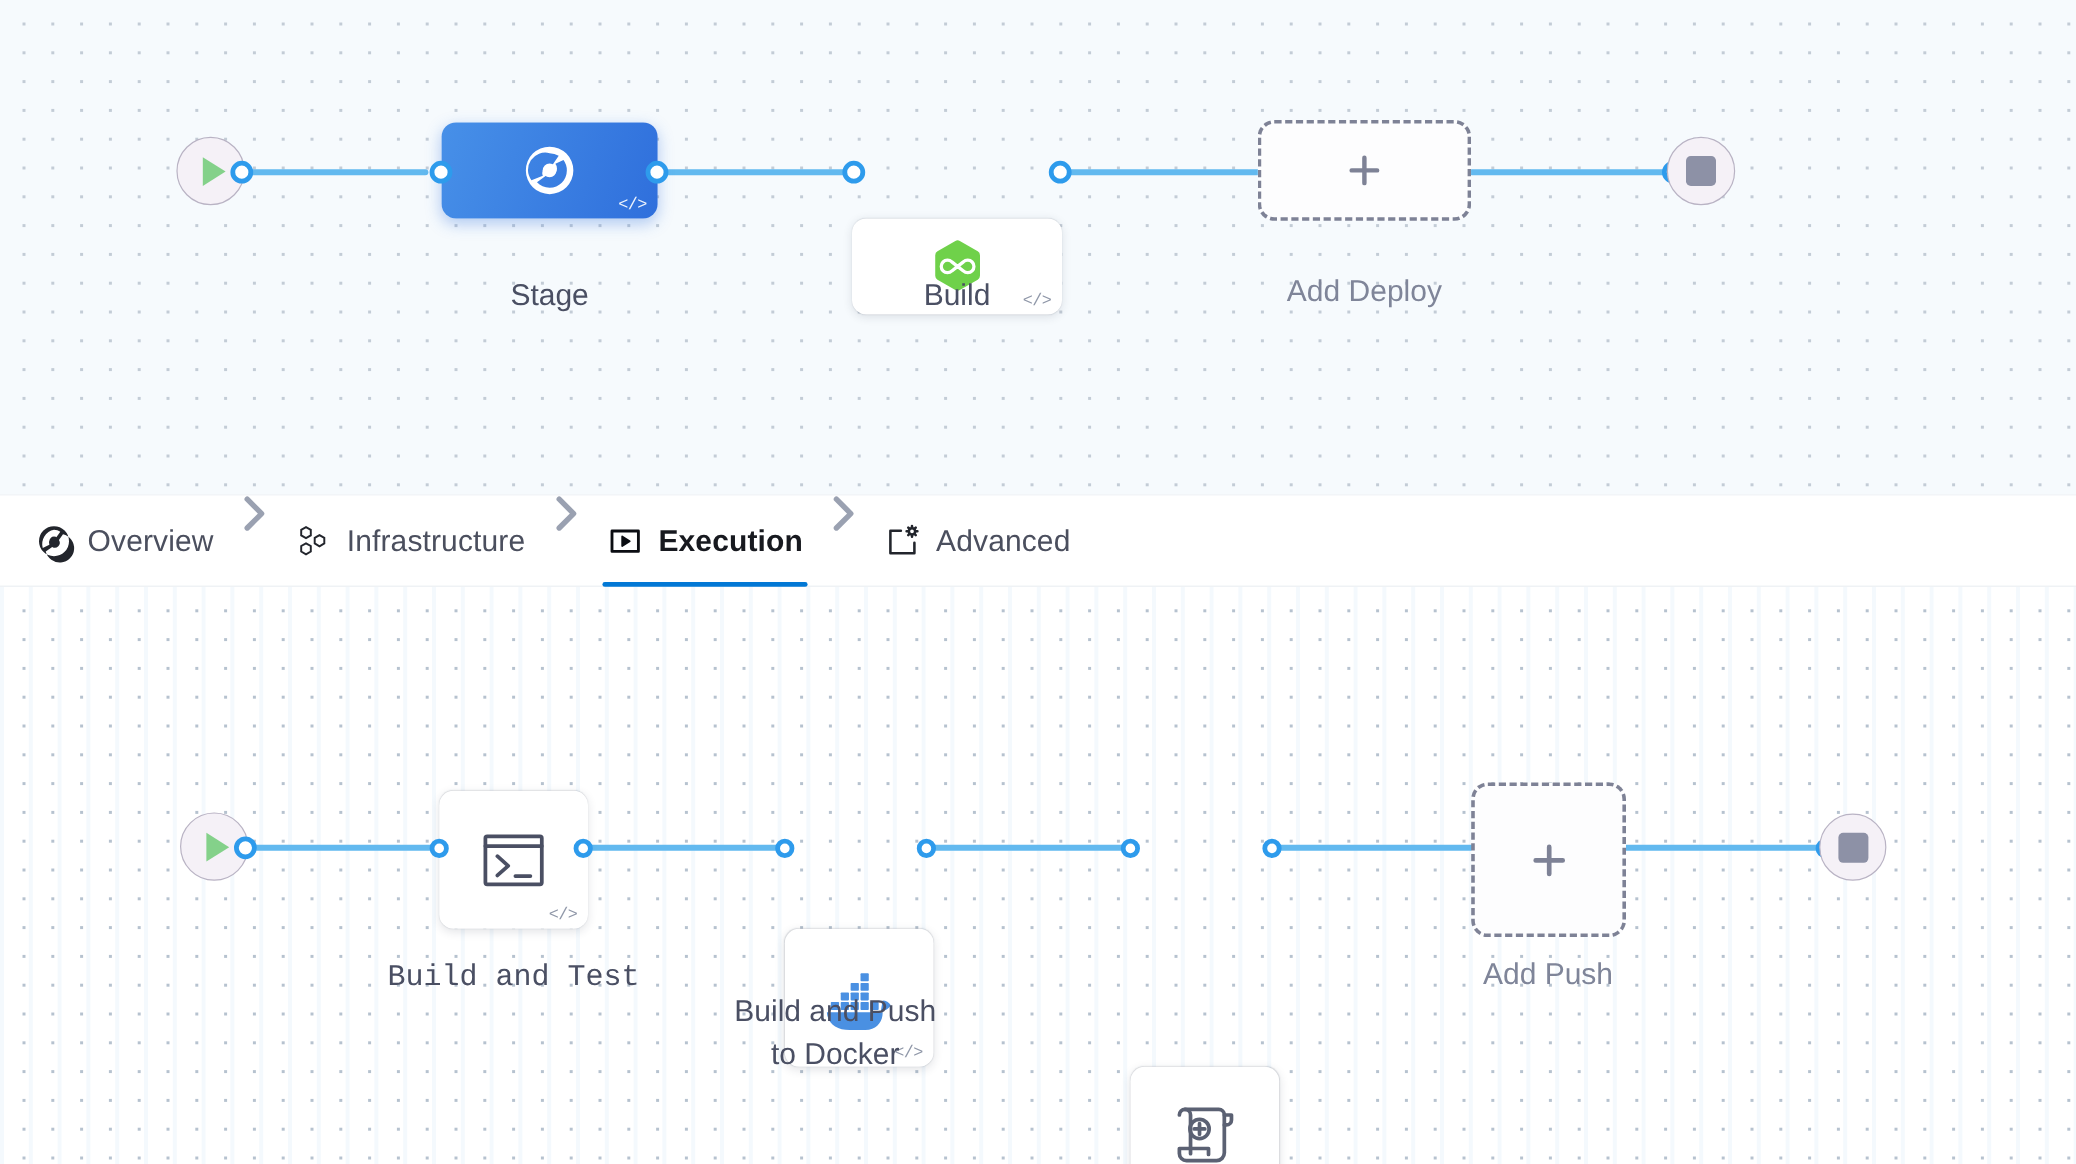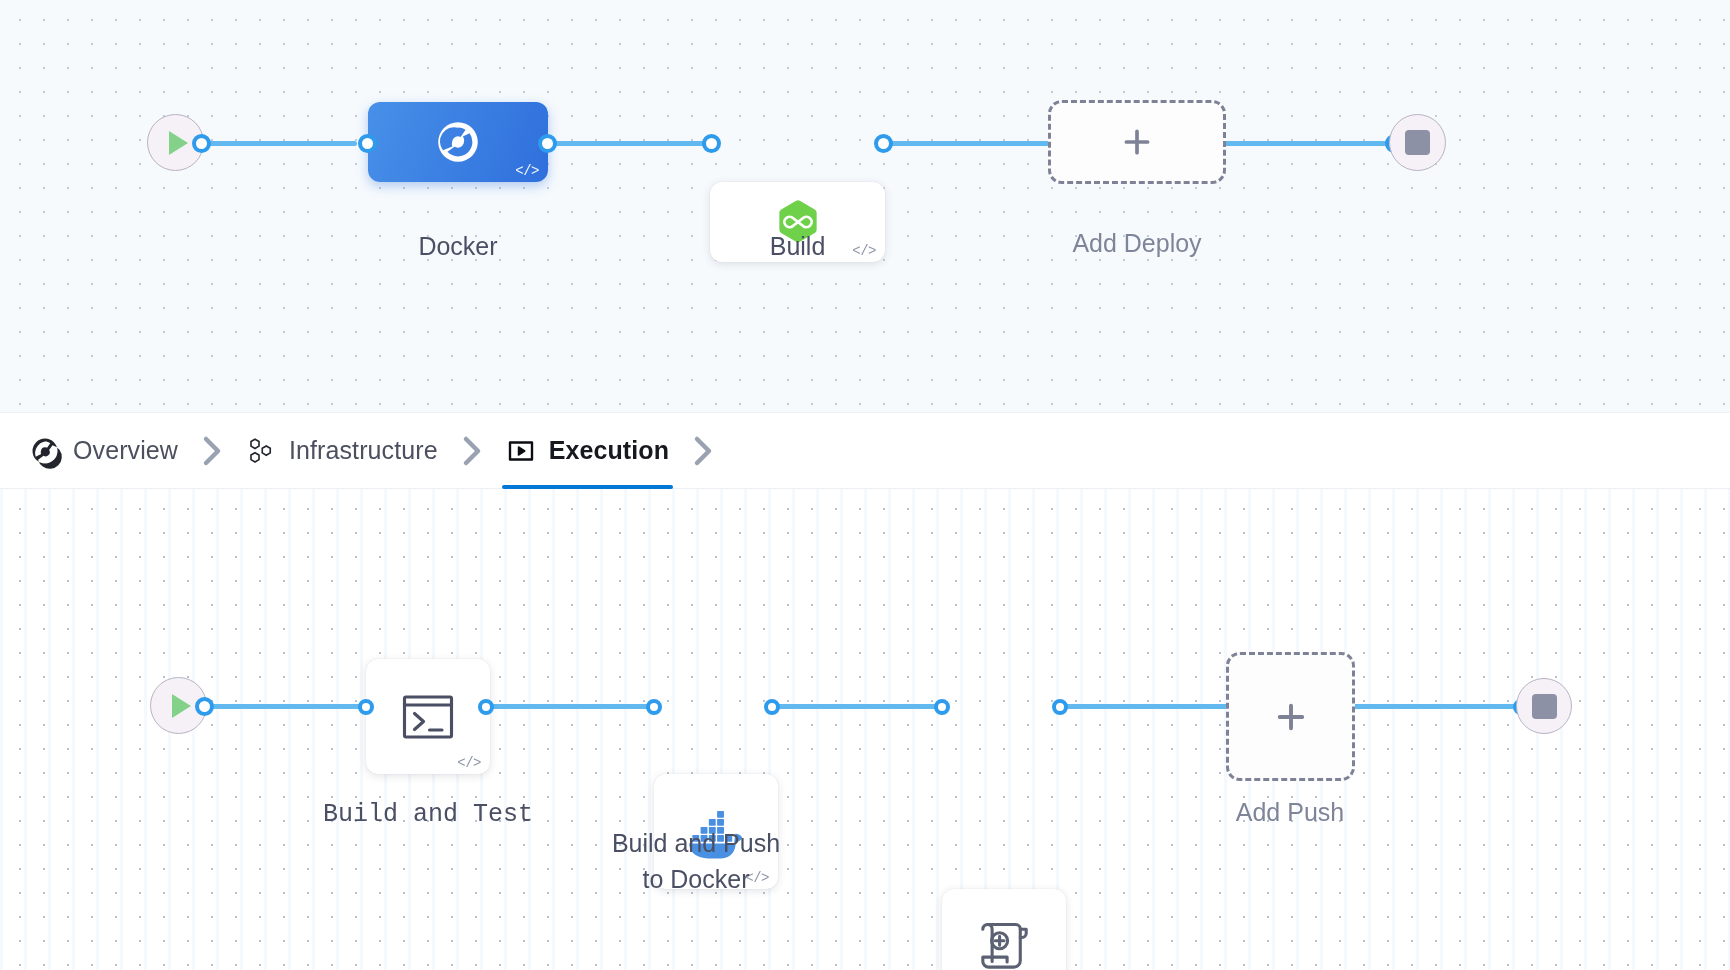--- a/index.html
+++ b/index.html
@@ -33,21 +33,21 @@
       radial-gradient(#b6c2cf 1.2px, transparent 1.3px),
       repeating-linear-gradient(to right, #f4f9fd 0 3px, transparent 3px 24px);
     background-size: 24px 24px, 24px 24px;
     background-position: 8px 8px, 0 0;
   }
 
   
   .tabbar {
     position: absolute; left: 0; right: 0; top: 413px; height: 76px;
     background: #ffffff;
-    display: flex; align-items: center;
+    display: flex; align-items: flex-start;
     padding-left: 28px;
     border-bottom: 1px solid #eceff3;
     z-index: 5;
   }
   .tab {
     display: flex; align-items: center; gap: 13px;
     height: 76px; position: relative;
     cursor: pointer; padding: 0 2px;
   }
   .tab .tab-label {
@@ -152,21 +152,21 @@
 
     <div class="node card primary" style="left:368px; top:102px; width:180px; height:80px;">
       <svg width="50" height="50" viewBox="0 0 48 48">
         <path fill="#ffffff" d="M24 5a19 19 0 1 0 0 38 19 19 0 0 0 0-38Zm0 5.2a13.7 13.7 0 0 1 7.3 2.1l-5.6 8.1a5.7 5.7 0 0 0-1.7-.3 5.9 5.9 0 0 0-5.9 5.9 5.9 5.9 0 0 0 .5 2.3l-9.1 3.6A13.8 13.8 0 0 1 24 10.2Zm11.1 5.4A13.8 13.8 0 0 1 37.8 24c0 7.6-6.2 13.8-13.8 13.8-4 0-7.6-1.7-10.1-4.4l7.7-5.6a5.9 5.9 0 0 0 8.3-5.4 5.9 5.9 0 0 0-1.3-3.7Z"></path>
         <circle cx="24" cy="24" r="4.4" fill="none" stroke="#ffffff" stroke-width="2.2"></circle>
       </svg>
       <span class="code-badge">&lt;/&gt;</span>
     </div>
     <div class="dot" style="left:358px; top:134px;"></div>
     <div class="dot" style="left:538px; top:134px;"></div>
-    <div class="label" style="left:368px; top:228px; width:180px;">Docker</div>
+    <div class="label" style="left:368px; top:228px; width:180px;">Stage</div>
 
     <div class="node card" style="left:710px; top:102px; width:175px; height:80px;">
       <svg width="50" height="50" viewBox="0 0 48 48">
         <path fill="#6fd14a" d="M22.2 3.6a3.6 3.6 0 0 1 3.6 0l14.3 8.3a3.6 3.6 0 0 1 1.8 3.1v16.5a3.6 3.6 0 0 1-1.8 3.1l-14.3 8.3a3.6 3.6 0 0 1-3.6 0L7.9 34.6a3.6 3.6 0 0 1-1.8-3.1V15a3.6 3.6 0 0 1 1.8-3.1Z"></path>
         <path fill="none" stroke="#ffffff" stroke-width="2.6" stroke-linecap="round" d="M19.4 20.4a5 5 0 1 0 0 7.2l9.2-7.2a5 5 0 1 1 0 7.2Z"></path>
       </svg>
       <span class="code-badge">&lt;/&gt;</span>
     </div>
     <div class="dot" style="left:702px; top:134px;"></div>
     <div class="dot" style="left:874px; top:134px;"></div>
@@ -231,20 +231,30 @@
       </span>
       <span class="tab-label">Execution</span>
     </div>
 
     <span class="chev">
       <svg viewBox="0 0 12 20">
           <path d="M2 2l8 8-8 8" fill="none" stroke="currentColor" stroke-width="3" stroke-linecap="round" stroke-linejoin="round"></path>
         </svg>
     </span>
 
+    <div class="tab">
+      <span class="tab-ico">
+        <svg viewBox="0 0 24 24" width="30" height="30" fill="none" stroke="currentColor" stroke-width="1.7" stroke-linecap="round" stroke-linejoin="round">
+          <path d="M20 13v7H4V5h7"></path>
+          <circle cx="18.4" cy="5.4" r="2.1"></circle>
+          <path d="M18.4 1.8v1.1M18.4 7.9V9M14.8 5.4h1.1M20.9 5.4H22M15.9 2.9l.8.8M20.1 7.1l.8.8M20.9 2.9l-.8.8M16.7 7.1l-.8.8"></path>
+        </svg>
+      </span>
+      <span class="tab-label">Advanced</span>
+    </div>
   </div>
 
   <div class="canvas canvas-steps">
 
     <div class="link" style="left:200px; top:215px; width:165px;"></div>
     <div class="link" style="left:484px; top:215px; width:170px;"></div>
     <div class="link" style="left:770px; top:215px; width:173px;"></div>
     <div class="link" style="left:1058px; top:215px; width:172px;"></div>
     <div class="link" style="left:1353px; top:215px; width:167px;"></div>
 

